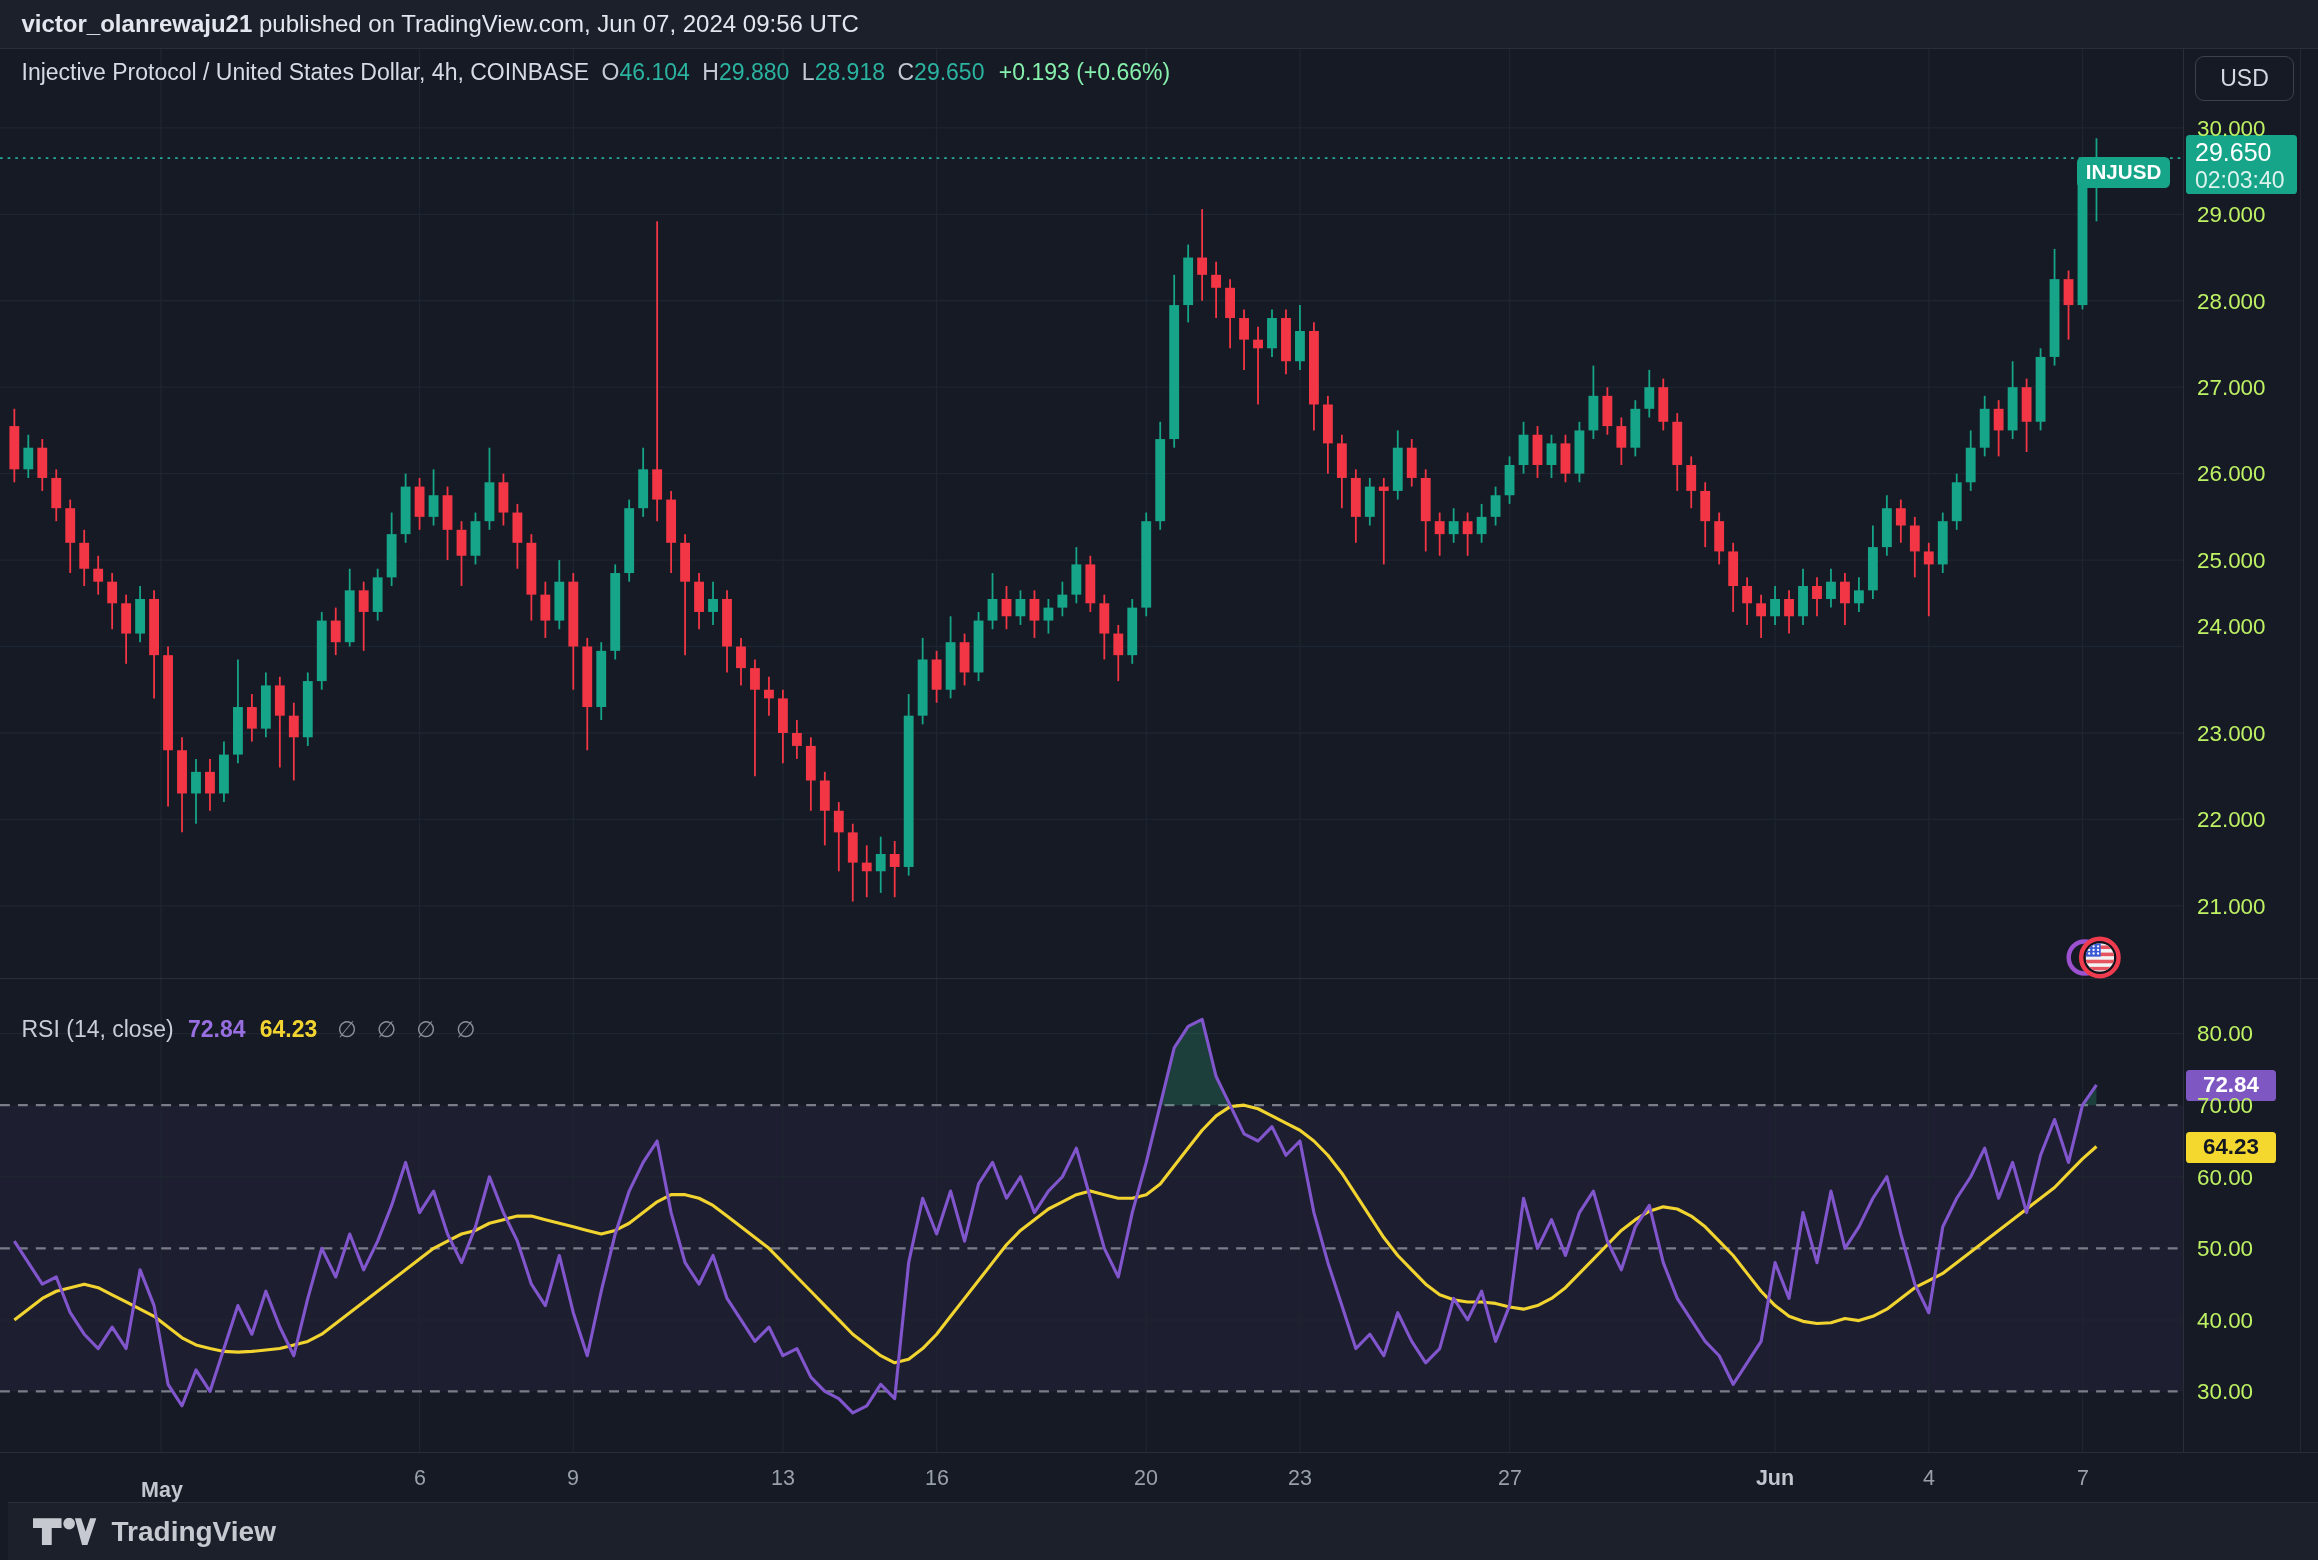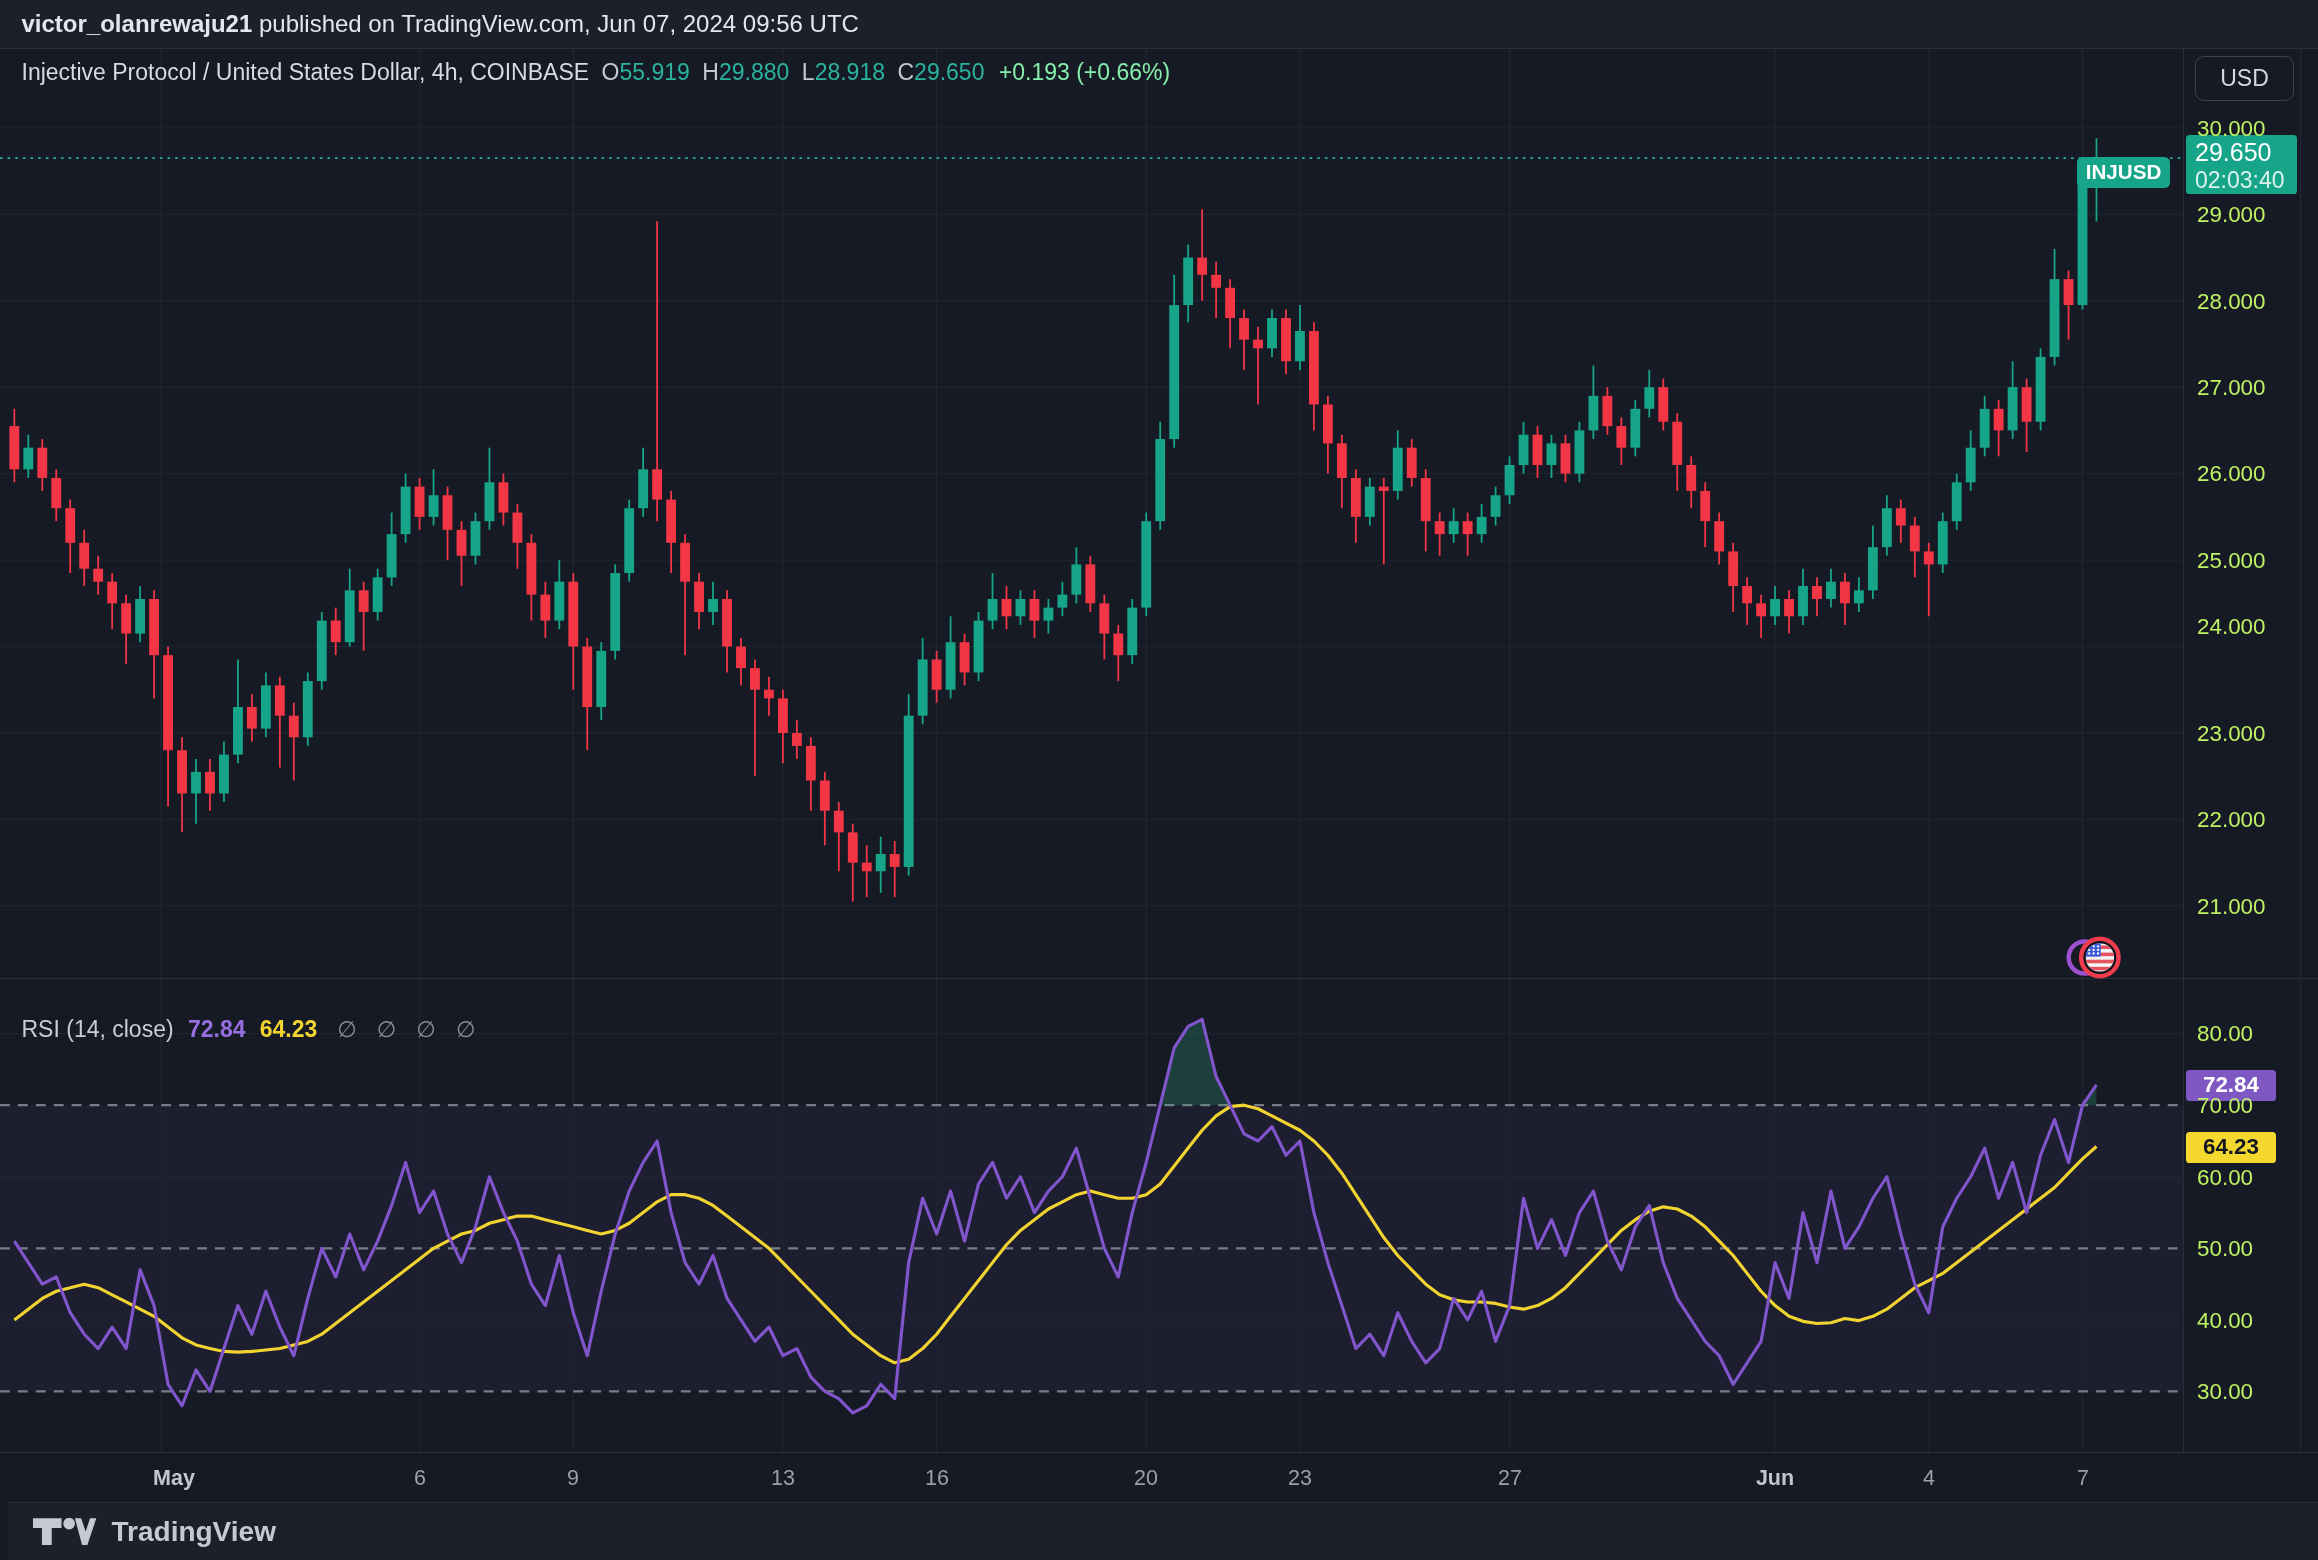--- a/index.html
+++ b/index.html
@@ -438,21 +438,21 @@
       <polygon points="2324.8,141.9 2340.4,119.2 2340.4,141.9" fill="rgba(46,160,119,0.28)"></polygon>
       <polyline points="16.0,381.6 31.6,369.6 47.2,357.6 62.8,349.6 78.4,345.6 94.0,341.7 109.6,345.6 125.2,353.6 140.8,361.6 156.4,369.6 172.0,377.6 187.6,389.6 203.2,401.6 218.8,409.6 234.4,413.6 250.0,416.8 265.6,417.6 281.2,416.8 296.8,415.2 312.4,413.6 328.0,409.6 343.6,405.6 359.2,397.6 374.8,385.6 390.4,373.6 406.0,361.6 421.6,349.6 437.2,337.7 452.8,325.7 468.4,313.7 484.0,301.7 499.6,293.7 515.2,285.7 530.8,281.7 546.4,273.7 562.0,269.7 577.6,265.7 593.2,265.7 608.8,269.7 624.4,273.7 640.0,277.7 655.6,281.7 671.2,285.7 686.8,281.7 702.4,273.7 718.0,261.8 733.6,249.8 749.2,241.8 764.8,241.8 780.4,245.8 796.0,253.8 811.6,265.7 827.2,277.7 842.8,289.7 858.4,301.7 874.0,317.7 889.6,333.7 905.2,349.6 920.8,365.6 936.4,381.6 952.0,397.6 967.6,409.6 983.2,421.6 998.8,429.5 1014.4,425.5 1030.0,413.6 1045.6,397.6 1061.2,377.6 1076.8,357.6 1092.4,337.7 1108.0,317.7 1123.6,297.7 1139.2,281.7 1154.8,269.7 1170.4,257.8 1186.0,249.8 1201.6,241.8 1217.2,237.8 1232.8,241.8 1248.4,245.8 1264.0,245.8 1279.6,241.8 1295.2,229.8 1310.8,209.8 1326.4,189.8 1342.0,169.9 1357.6,153.9 1373.2,143.5 1388.8,141.9 1404.4,145.9 1420.0,153.9 1435.6,161.9 1451.2,169.9 1466.8,181.9 1482.4,197.8 1498.0,217.8 1513.6,241.8 1529.2,265.7 1544.8,289.7 1560.4,309.7 1576.0,325.7 1591.6,341.7 1607.2,353.6 1622.8,359.2 1638.4,361.6 1654.0,361.6 1669.6,363.2 1685.2,367.2 1700.8,369.6 1716.4,365.6 1732.0,357.6 1747.6,345.6 1763.2,329.7 1778.8,313.7 1794.4,297.7 1810.0,281.7 1825.6,269.7 1841.2,260.2 1856.8,255.4 1872.4,257.8 1888.0,265.7 1903.6,277.7 1919.2,293.7 1934.8,309.7 1950.4,329.7 1966.0,349.6 1981.6,365.6 1997.2,377.6 2012.8,383.2 2028.4,385.6 2044.0,384.8 2059.6,380.0 2075.2,382.4 2090.8,377.6 2106.4,369.6 2122.0,357.6 2137.6,345.6 2153.2,337.7 2168.8,329.7 2184.4,317.7 2200.0,305.7 2215.6,293.7 2231.2,281.7 2246.8,269.7 2262.4,257.8 2278.0,245.8 2293.6,233.8 2309.2,217.8 2324.8,201.8 2340.4,188.0" fill="none" stroke="#f2d431" stroke-width="3.5" stroke-linejoin="round"></polyline>
       <polyline points="16.0,293.7 31.6,317.7 47.2,341.7 62.8,333.7 78.4,373.6 94.0,397.6 109.6,413.6 125.2,389.6 140.8,413.6 156.4,325.7 172.0,365.6 187.6,453.5 203.2,477.5 218.8,437.5 234.4,461.5 250.0,413.6 265.6,365.6 281.2,397.6 296.8,349.6 312.4,389.6 328.0,421.6 343.6,357.6 359.2,301.7 374.8,333.7 390.4,285.7 406.0,325.7 421.6,293.7 437.2,253.8 452.8,205.8 468.4,261.8 484.0,237.8 499.6,285.7 515.2,317.7 530.8,277.7 546.4,221.8 562.0,261.8 577.6,293.7 593.2,341.7 608.8,365.6 624.4,309.7 640.0,373.6 655.6,421.6 671.2,349.6 686.8,285.7 702.4,237.8 718.0,205.8 733.6,181.9 749.2,261.8 764.8,317.7 780.4,341.7 796.0,309.7 811.6,357.6 827.2,381.6 842.8,405.6 858.4,389.6 874.0,421.6 889.6,413.6 905.2,445.5 920.8,461.5 936.4,469.5 952.0,485.5 967.6,477.5 983.2,453.5 998.8,469.5 1014.4,317.7 1030.0,245.8 1045.6,285.7 1061.2,237.8 1076.8,293.7 1092.4,229.8 1108.0,205.8 1123.6,245.8 1139.2,221.8 1154.8,261.8 1170.4,237.8 1186.0,221.8 1201.6,189.8 1217.2,245.8 1232.8,301.7 1248.4,333.7 1264.0,261.8 1279.6,205.8 1295.2,141.9 1310.8,78.0 1326.4,54.0 1342.0,46.0 1357.6,109.9 1373.2,141.9 1388.8,173.9 1404.4,181.9 1420.0,165.9 1435.6,197.8 1451.2,181.9 1466.8,261.8 1482.4,317.7 1498.0,365.6 1513.6,413.6 1529.2,397.6 1544.8,421.6 1560.4,373.6 1576.0,405.6 1591.6,429.5 1607.2,413.6 1622.8,357.6 1638.4,381.6 1654.0,349.6 1669.6,405.6 1685.2,365.6 1700.8,245.8 1716.4,301.7 1732.0,269.7 1747.6,309.7 1763.2,261.8 1778.8,237.8 1794.4,293.7 1810.0,325.7 1825.6,277.7 1841.2,253.8 1856.8,317.7 1872.4,357.6 1888.0,381.6 1903.6,405.6 1919.2,421.6 1934.8,453.5 1950.4,429.5 1966.0,405.6 1981.6,317.7 1997.2,357.6 2012.8,261.8 2028.4,317.7 2044.0,237.8 2059.6,301.7 2075.2,277.7 2090.8,245.8 2106.4,221.8 2122.0,285.7 2137.6,341.7 2153.2,373.6 2168.8,277.7 2184.4,245.8 2200.0,221.8 2215.6,189.8 2231.2,245.8 2246.8,205.8 2262.4,261.8 2278.0,197.8 2293.6,157.9 2309.2,205.8 2324.8,141.9 2340.4,119.2" fill="none" stroke="#8155cc" stroke-width="3.5" stroke-linejoin="round"></polyline>
     </svg>
 
   <div class="sep-h" style="top:978px"></div>
   <div class="sep-h" style="top:1452px"></div>
   <div class="sep-v" style="left:2183px"></div>
   <div class="axis-col-border"></div>
 
-  <div class="legend"><span class="sym">Injective Protocol / United States Dollar, 4h, COINBASE</span><span class="lbl">O</span><span class="val">55.919</span><span class="lbl">H</span><span class="val">29.880</span><span class="lbl">L</span><span class="val">28.918</span><span class="lbl">C</span><span class="val">29.650</span><span class="chg">+0.193 (+0.66%)</span>
+  <div class="legend"><span class="sym">Injective Protocol / United States Dollar, 4h, COINBASE</span><span class="lbl">O</span><span class="val">46.104</span><span class="lbl">H</span><span class="val">29.880</span><span class="lbl">L</span><span class="val">28.918</span><span class="lbl">C</span><span class="val">29.650</span><span class="chg">+0.193 (+0.66%)</span>
   </div>
 
   <div class="rsi-legend"><span>RSI (14, close)</span><span class="rsi-val">72.84</span><span class="ma-val">64.23</span><span class="empty">∅</span><span class="empty">∅</span><span class="empty">∅</span><span class="empty">∅</span>
   </div>
 
   <div class="usd-btn">USD</div>
 
   <div class="inj-badge">INJUSD</div>
 
   <div class="price-badge">
@@ -512,21 +512,21 @@
     <div class="axis-label" style="top: 613px;">24.000</div>
     <div class="axis-label" style="top: 720px;">23.000</div>
     <div class="axis-label" style="top: 806px;">22.000</div>
     <div class="axis-label" style="top: 893px;">21.000</div>
     <div class="axis-label" style="top: 1020px;">80.00</div>
     <div class="axis-label" style="top: 1092px;">70.00</div>
     <div class="axis-label" style="top: 1164px;">60.00</div>
     <div class="axis-label" style="top: 1235px;">50.00</div>
     <div class="axis-label" style="top: 1307px;">40.00</div>
     <div class="axis-label" style="top: 1378px;">30.00</div>
-    <div class="time-label month" style="left: 174px;">May</div>
+    <div class="time-label month" style="left: 162px; margin-top: 12px;">May</div>
     <div class="time-label" style="left: 420px;">6</div>
     <div class="time-label" style="left: 573px;">9</div>
     <div class="time-label" style="left: 783px;">13</div>
     <div class="time-label" style="left: 937px;">16</div>
     <div class="time-label" style="left: 1146px;">20</div>
     <div class="time-label" style="left: 1300px;">23</div>
     <div class="time-label" style="left: 1510px;">27</div>
     <div class="time-label month" style="left: 1775px;">Jun</div>
     <div class="time-label" style="left: 1929px;">4</div>
     <div class="time-label" style="left: 2083px;">7</div>

